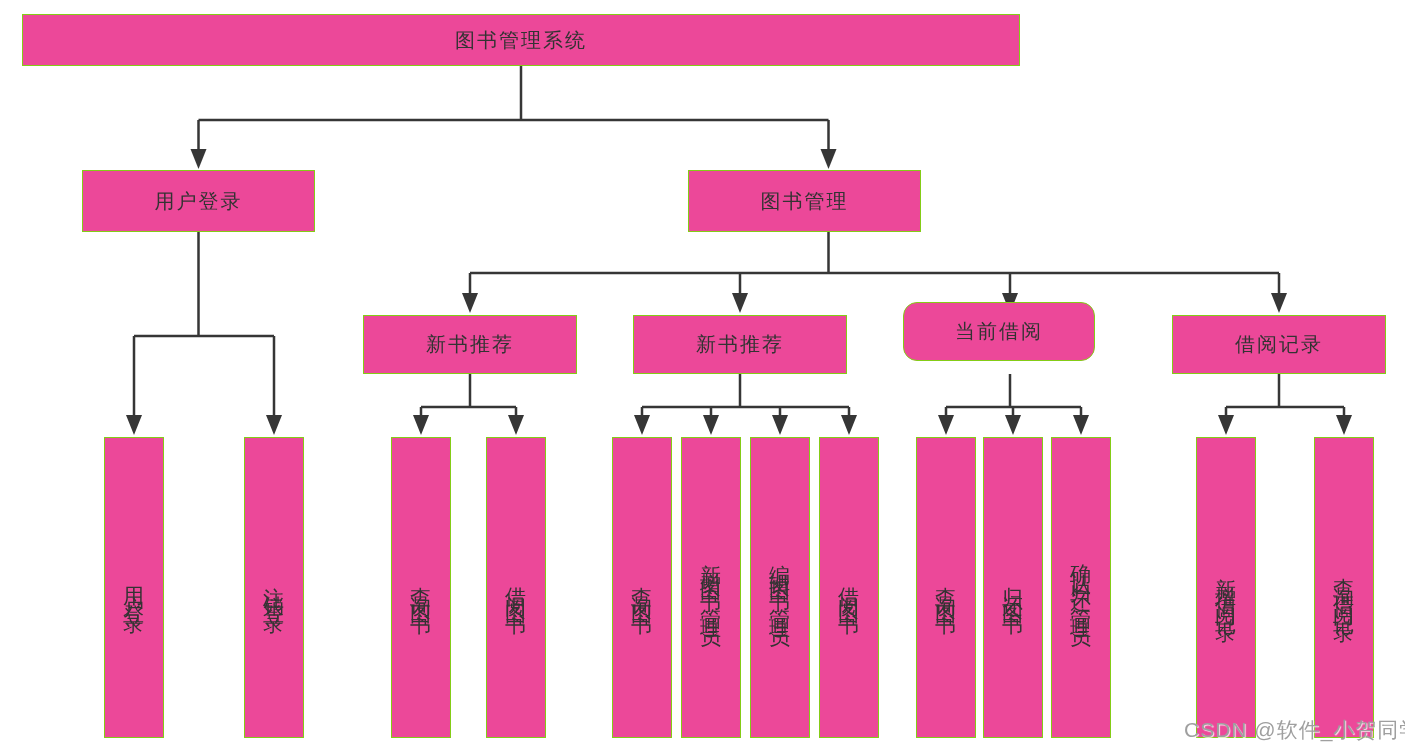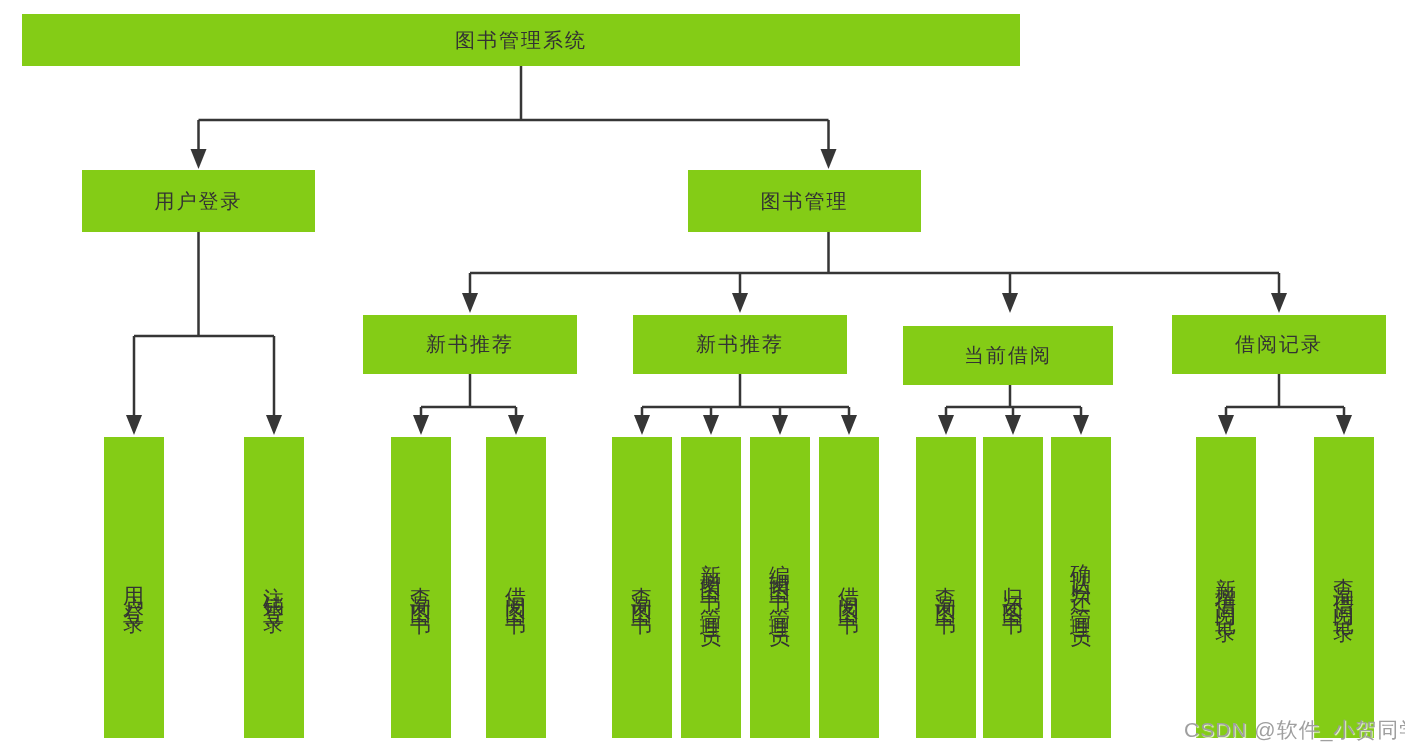--- a/index.html
+++ b/index.html
@@ -24,21 +24,21 @@
     stroke-width: 2.5;
   }
   svg.connectors polygon {
     fill: #363636;
     stroke: none;
   }
   .box {
     position: absolute;
     box-sizing: border-box;
     border: 1px solid #84cc16;
-    background: #84cc16;
+    background: #ec4899;
     display: flex;
     align-items: center;
     justify-content: center;
     font-size: 20px;
     letter-spacing: 2px;
     color: #333333;
     text-align: center;
   }
   .leaf {
     writing-mode: vertical-rl;
@@ -110,21 +110,21 @@
   <div class="box" style="left:688px; top:170px; width:233px; height:62px;">
     <span>图书管理</span>
   </div>
 
   <div class="box" style="left:363px; top:315px; width:214px; height:59px;">
     <span>新书推荐</span>
   </div>
   <div class="box" style="left:633px; top:315px; width:214px; height:59px;">
     <span>新书推荐</span>
   </div>
-  <div class="box" style="left:903px; top:326px; width:210px; height:59px;">
+  <div class="box" style="left:903px; top:302px; width:192px; height:59px;border-radius:14px;">
     <span>当前借阅</span>
   </div>
   <div class="box" style="left:1172px; top:315px; width:214px; height:59px;">
     <span>借阅记录</span>
   </div>
 
   <div class="box leaf" style="left:104px; top:437px; width:60px; height:301px;">
     <span>用户登录</span>
   </div>
   <div class="box leaf" style="left:244px; top:437px; width:60px; height:301px;">

